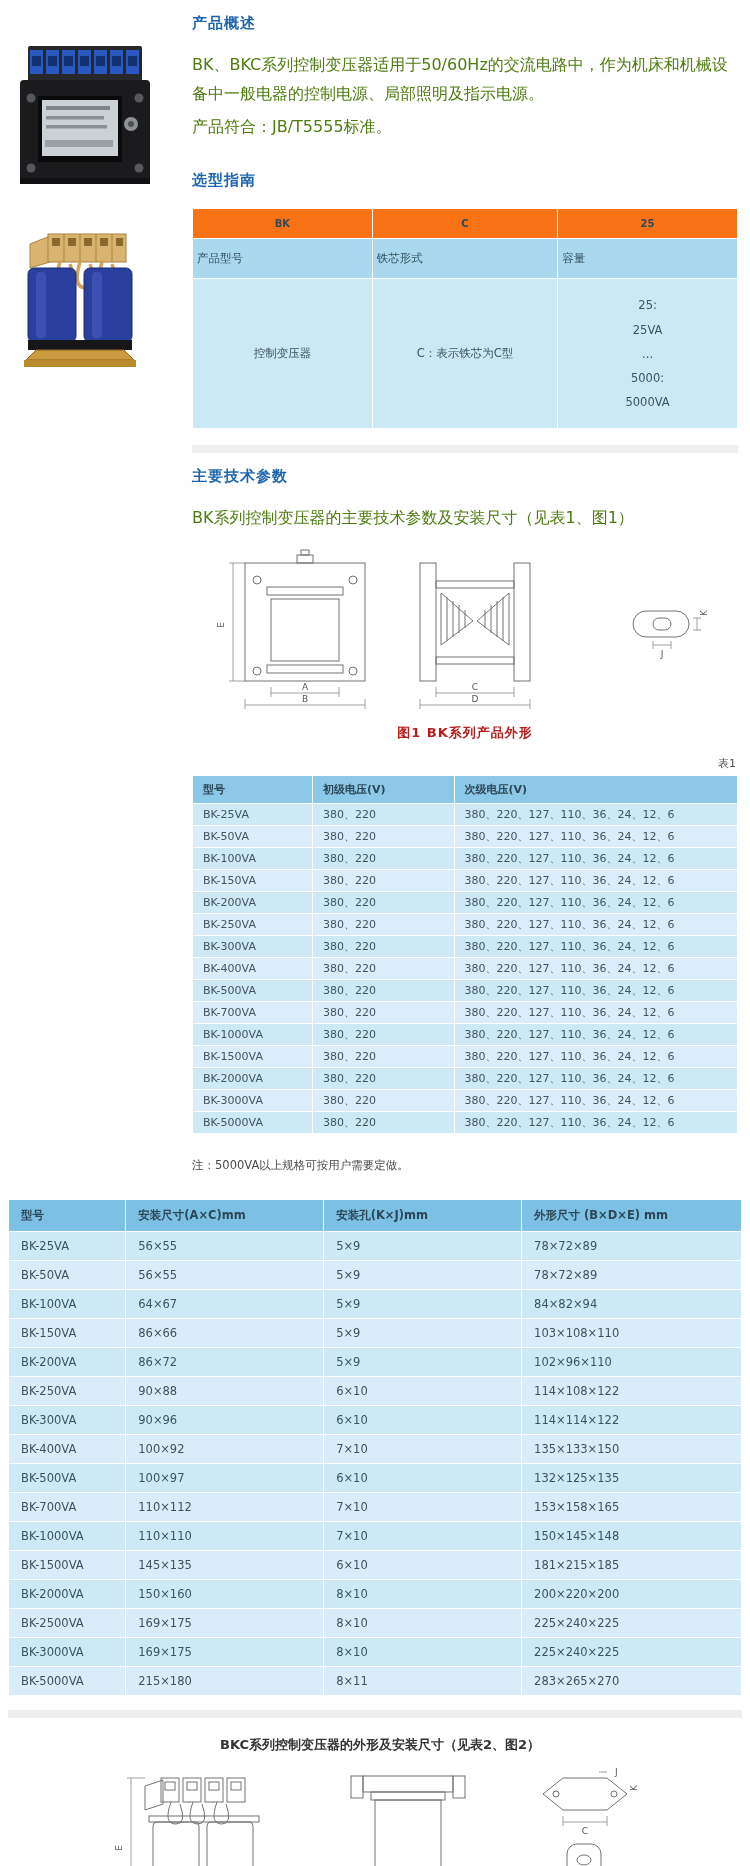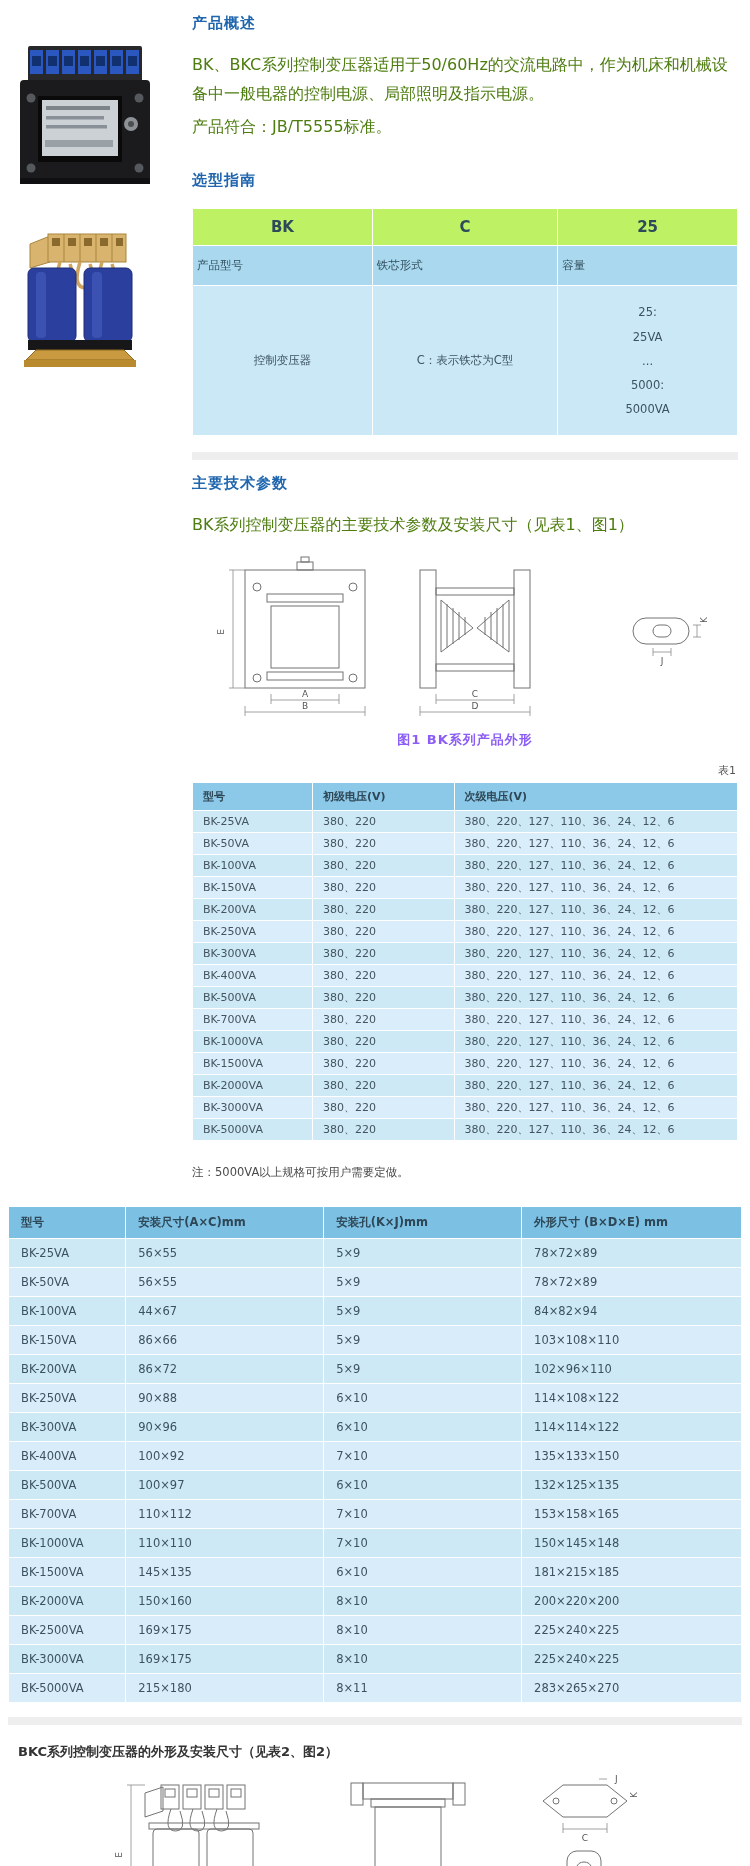--- a/index.html
+++ b/index.html
@@ -18,31 +18,31 @@
 
   h2.sec { color:#1f66ae; font-size:15px; font-weight:bold; letter-spacing:1px; margin:4px 0 18px 0; }
   h2.sec.later { margin-top:30px; }
   .para { color:#4d7c0f; font-size:16px; line-height:1.8; margin-bottom:4px; }
   .para.std { }
 
   table { border-collapse:collapse; width:100%; table-layout:fixed; }
   th,td { border:1px solid #ffffff; }
 
   
-  .sel-table th { background:#bef264; color:#2c4a5a; font-size:15px; font-weight:bold; padding:9px 4px; text-align:center; }
+  .sel-table th { background:#f97316; color:#2c4a5a; font-size:10px; font-weight:bold; padding:9px 4px; text-align:center; }
   .sel-table td.lbl { background:#a9d8ef; color:#33515f; font-size:11.5px; padding:12px 4px; text-align:left; }
   .sel-table td.val { background:#cbe8f6; color:#3d5260; font-size:11.5px; padding:14px 8px; text-align:center; vertical-align:middle; }
   .prelines { white-space:pre-line; line-height:2.1; text-align:center; display:inline-block; }
   .sel-table col.c1 { width:33%; } .sel-table col.c2 { width:34%; } .sel-table col.c3 { width:33%; }
 
   .gray-band { background:#eeeeee; height:8px; margin:16px 0 14px 0; }
   .gray-band.full { margin:14px 0 18px 0; }
 
   .fig-wrap { text-align:center; margin:14px 0 6px 0; }
-  .fig-caption { text-align:center; color:#8b5cf6; font-size:13px; font-weight:bold; margin:6px 0 14px 0; letter-spacing:1px; }
+  .fig-caption { text-align:center; color:#b91c1c; font-size:13px; font-weight:bold; margin:6px 0 14px 0; letter-spacing:1px; }
   svg text { font-family:"DejaVu Sans","Liberation Sans",sans-serif; font-size:9px; fill:#555; }
   svg .ln { stroke:#737373; stroke-width:1; fill:none; }
   svg .dim { stroke:#8a8a8a; stroke-width:0.8; fill:none; }
 
   .tbl-tag { text-align:right; color:#555; font-size:11px; margin:2px 2px 4px 0; }
 
   
   .t1 thead th { background:#8cc8e8; color:#2e4756; font-size:11px; font-weight:bold; text-align:left; padding:6px 10px; }
   .t1 tbody td { font-size:11px; color:#43545e; padding:3px 10px; text-align:left; }
   .t1 tbody tr:nth-child(odd) td  { background:#cde9f6; }
@@ -51,21 +51,21 @@
   .note { color:#4a4a4a; font-size:11.5px; margin:24px 0 26px 0; }
 
   
   .full-sec { padding:0 8px; }
   .t2 thead th { background:#7cc0e4; color:#2e4756; font-size:11.5px; font-weight:bold; text-align:left; padding:8px 12px; }
   .t2 tbody td { font-size:11.5px; color:#3d5260; padding:7px 12px; text-align:left; }
   .t2 tbody tr:nth-child(odd) td  { background:#cde9f6; }
   .t2 tbody tr:nth-child(even) td { background:#d8edf9; }
   .t2 col.c1 { width:16%; } .t2 col.c2 { width:27%; } .t2 col.c3 { width:27%; } .t2 col.c4 { width:30%; }
 
-  .bkc-intro { color:#333; font-size:13px; font-weight:bold; margin:4px 0 12px 10px; }
+  .bkc-intro { color:#333; font-size:13px; font-weight:bold; margin:4px 0 12px 10px;text-align:center; }
 </style>
 </head>
 <body>
 
 <div class="top-wrap">
 
   <div class="photo-col">
 
     <div class="photo p1">
       <svg width="134" height="152" viewBox="0 0 134 152">
@@ -372,21 +372,21 @@
 
         <tr>
           <td>BK-50VA</td>
           <td>56×55</td>
           <td>5×9</td>
           <td>78×72×89</td>
         </tr>
 
         <tr>
           <td>BK-100VA</td>
-          <td>44×67</td>
+          <td>64×67</td>
           <td>5×9</td>
           <td>84×82×94</td>
         </tr>
 
         <tr>
           <td>BK-150VA</td>
           <td>86×66</td>
           <td>5×9</td>
           <td>103×108×110</td>
         </tr>

